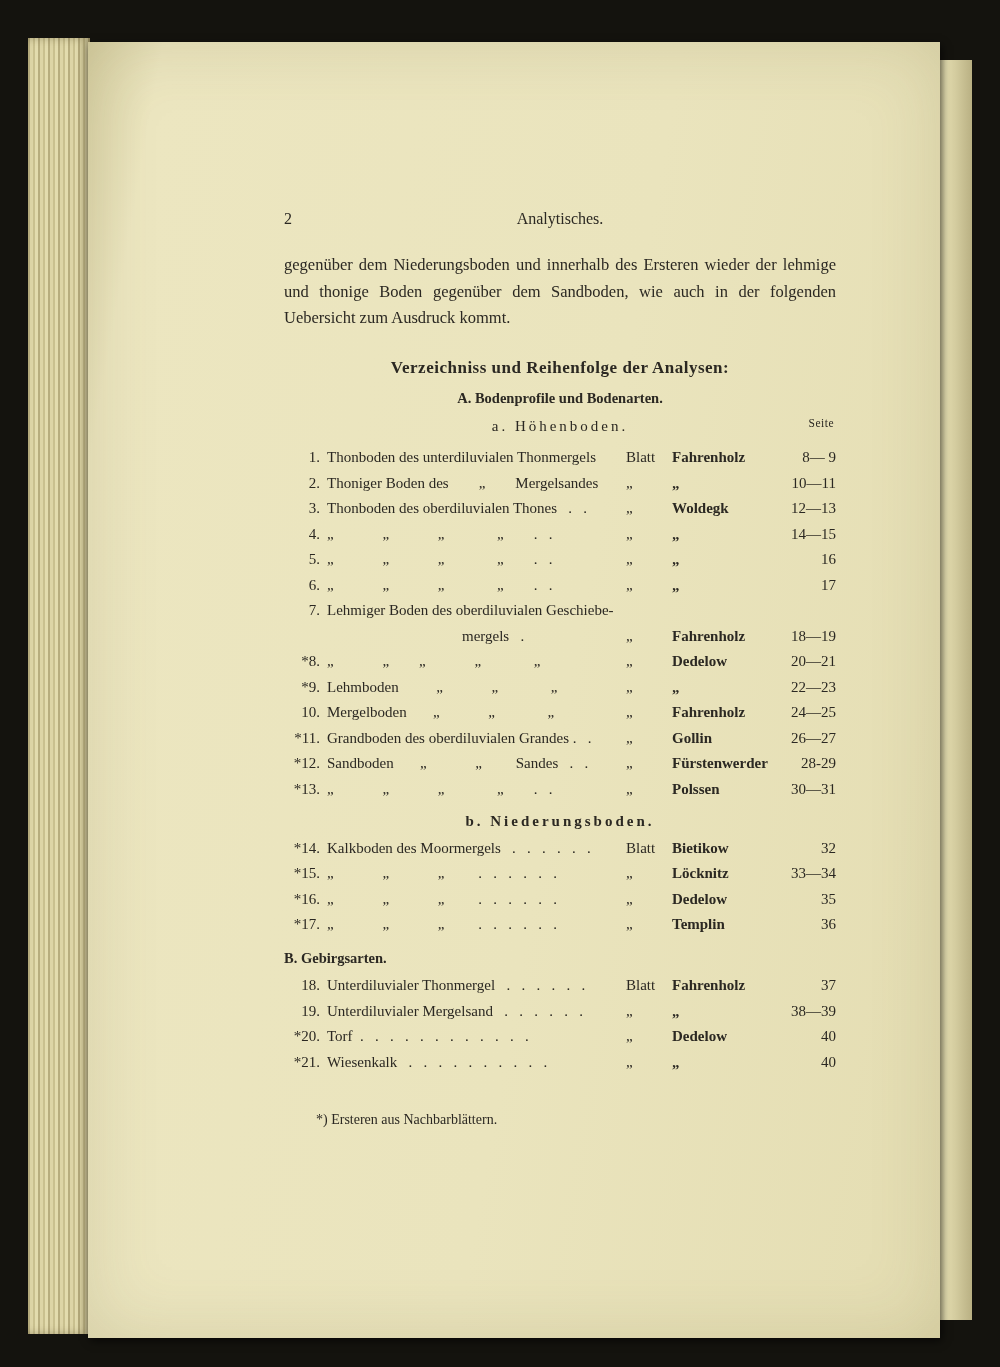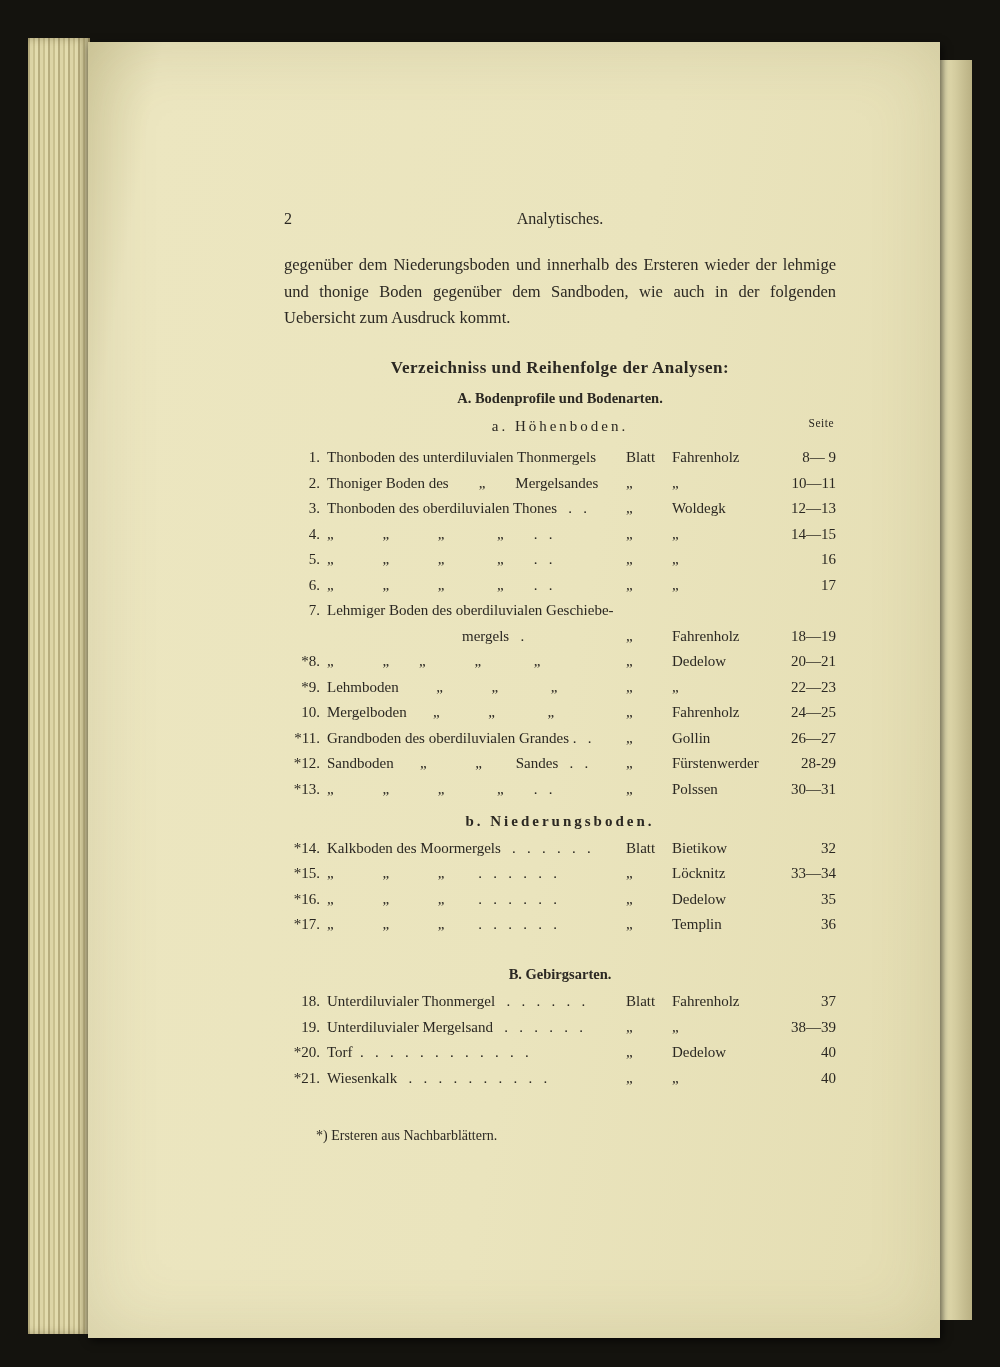--- a/index.html
+++ b/index.html
@@ -107,35 +107,35 @@
   .toc-row {
     display: flex;
     align-items: baseline;
     font-size: 15px;
     line-height: 20px;
     margin-bottom: 5.5px;
   }
   .toc-row .num   { width: 36px; text-align: right; padding-right: 7px; flex: none; }
   .toc-row .desc  { flex: 1 1 auto; white-space: pre; overflow: hidden; }
   .toc-row .blatt { width: 46px; flex: none; }
-  .toc-row .place { width: 106px; flex: none; }
+  .toc-row .place { width: 106px; flex: none; font-weight: bold; }
   .toc-row .pages { width: 58px; flex: none; text-align: right; }
 
   .sub-heading-b {
     margin: 14px 0 0 0;
     font-size: 15px;
     letter-spacing: 3px;
     text-align: center;
     font-weight: bold;
   }
   .section-heading-b {
-    margin: 32px 0 0 0;
+    margin: 16px 0 0 0;
     font-size: 14.5px;
     font-weight: bold;
-    text-align: center;
+    text-align: left;
   }
 
   .footnote {
     margin-top: 40px;
     padding-left: 32px;
     font-size: 14px;
   }
 </style>
 </head>
 <body>

